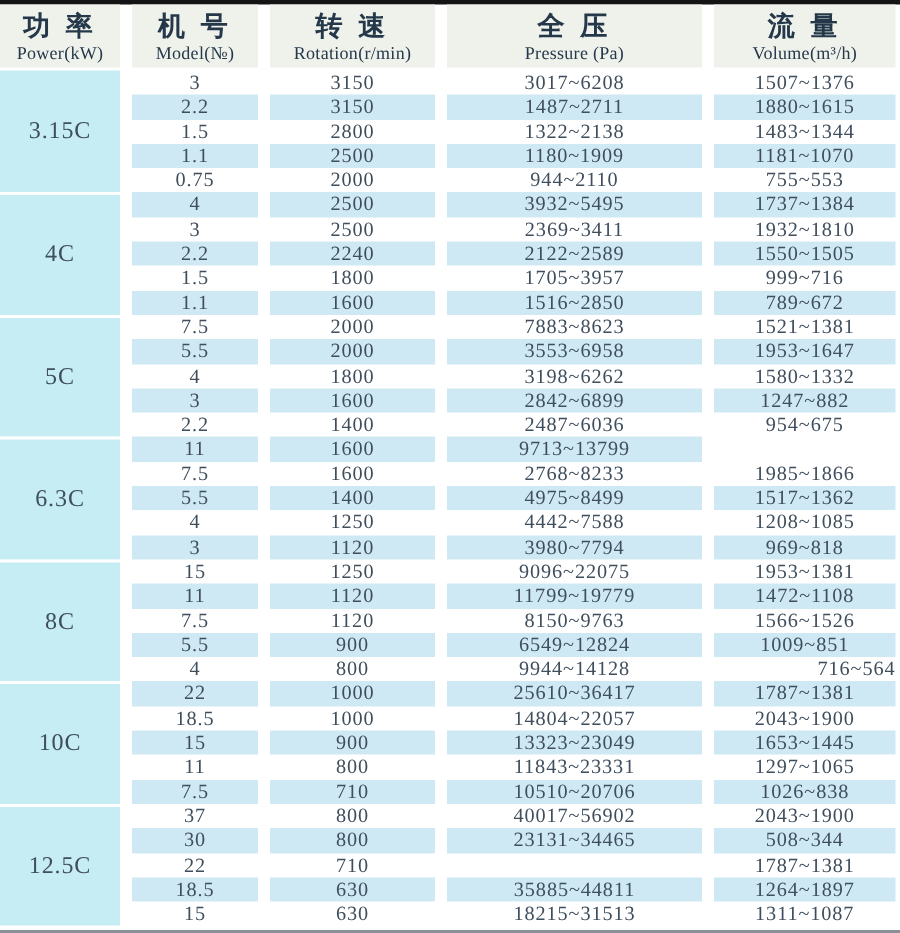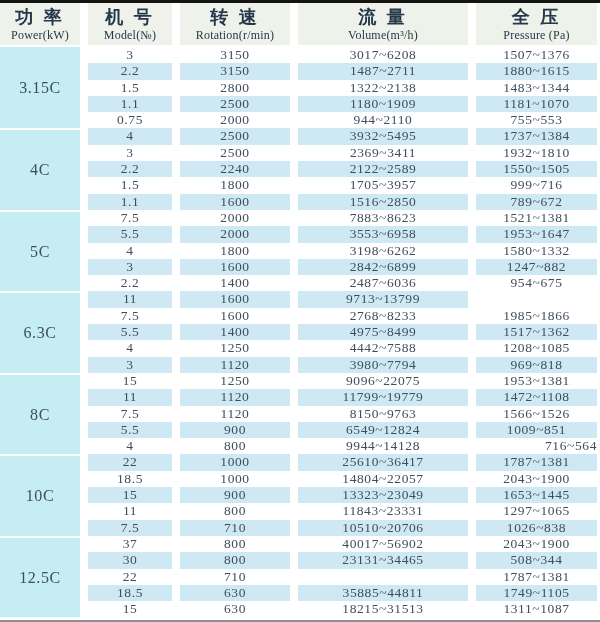--- a/index.html
+++ b/index.html
@@ -99,26 +99,26 @@
       </div>
       <div class="hcell">
         <div class="zh">机 号</div>
         <div class="en">Model(№)</div>
       </div>
       <div class="hcell">
         <div class="zh">转 速</div>
         <div class="en">Rotation(r/min)</div>
       </div>
       <div class="hcell">
+        <div class="zh">全 压</div>
+        <div class="en">Pressure (Pa)</div>
+      </div>
+      <div class="hcell">
         <div class="zh">流 量</div>
         <div class="en">Volume(m³/h)</div>
-      </div>
-      <div class="hcell">
-        <div class="zh">全 压</div>
-        <div class="en">Pressure (Pa)</div>
       </div>
     </div>
   <div class="data-grid" id="data-grid">
       <div class="model-cell" style="grid-area: 1 / 1 / span 5;">3.15C</div>
       <div class="cell" style="grid-area: 1 / 2;">3</div>
       <div class="cell" style="grid-area: 1 / 3;">3150</div>
       <div class="cell" style="grid-area: 1 / 4;">3017~6208</div>
       <div class="cell" style="grid-area: 1 / 5;">1507~1376</div>
       <div class="cell stripe" style="grid-area: 2 / 2;">2.2</div>
       <div class="cell stripe" style="grid-area: 2 / 3;">3150</div>
@@ -250,20 +250,20 @@
       <div class="cell stripe" style="grid-area: 32 / 3;">800</div>
       <div class="cell stripe" style="grid-area: 32 / 4;">23131~34465</div>
       <div class="cell stripe" style="grid-area: 32 / 5;">508~344</div>
       <div class="cell" style="grid-area: 33 / 2;">22</div>
       <div class="cell" style="grid-area: 33 / 3;">710</div>
       <div class="cell" style="grid-area: 33 / 4; margin-top: 20px;">20528~35515</div>
       <div class="cell" style="grid-area: 33 / 5;">1787~1381</div>
       <div class="cell stripe" style="grid-area: 34 / 2;">18.5</div>
       <div class="cell stripe" style="grid-area: 34 / 3;">630</div>
       <div class="cell stripe" style="grid-area: 34 / 4;">35885~44811</div>
-      <div class="cell stripe" style="grid-area: 34 / 5;">1749~1105</div>
+      <div class="cell stripe" style="grid-area: 34 / 5;">1264~1897</div>
       <div class="cell" style="grid-area: 35 / 2;">15</div>
       <div class="cell" style="grid-area: 35 / 3;">630</div>
       <div class="cell" style="grid-area: 35 / 4;">18215~31513</div>
       <div class="cell" style="grid-area: 35 / 5;">1311~1087</div>
     </div>
   <div class="bottom-border"></div>
 </div>
 
 </body></html>

